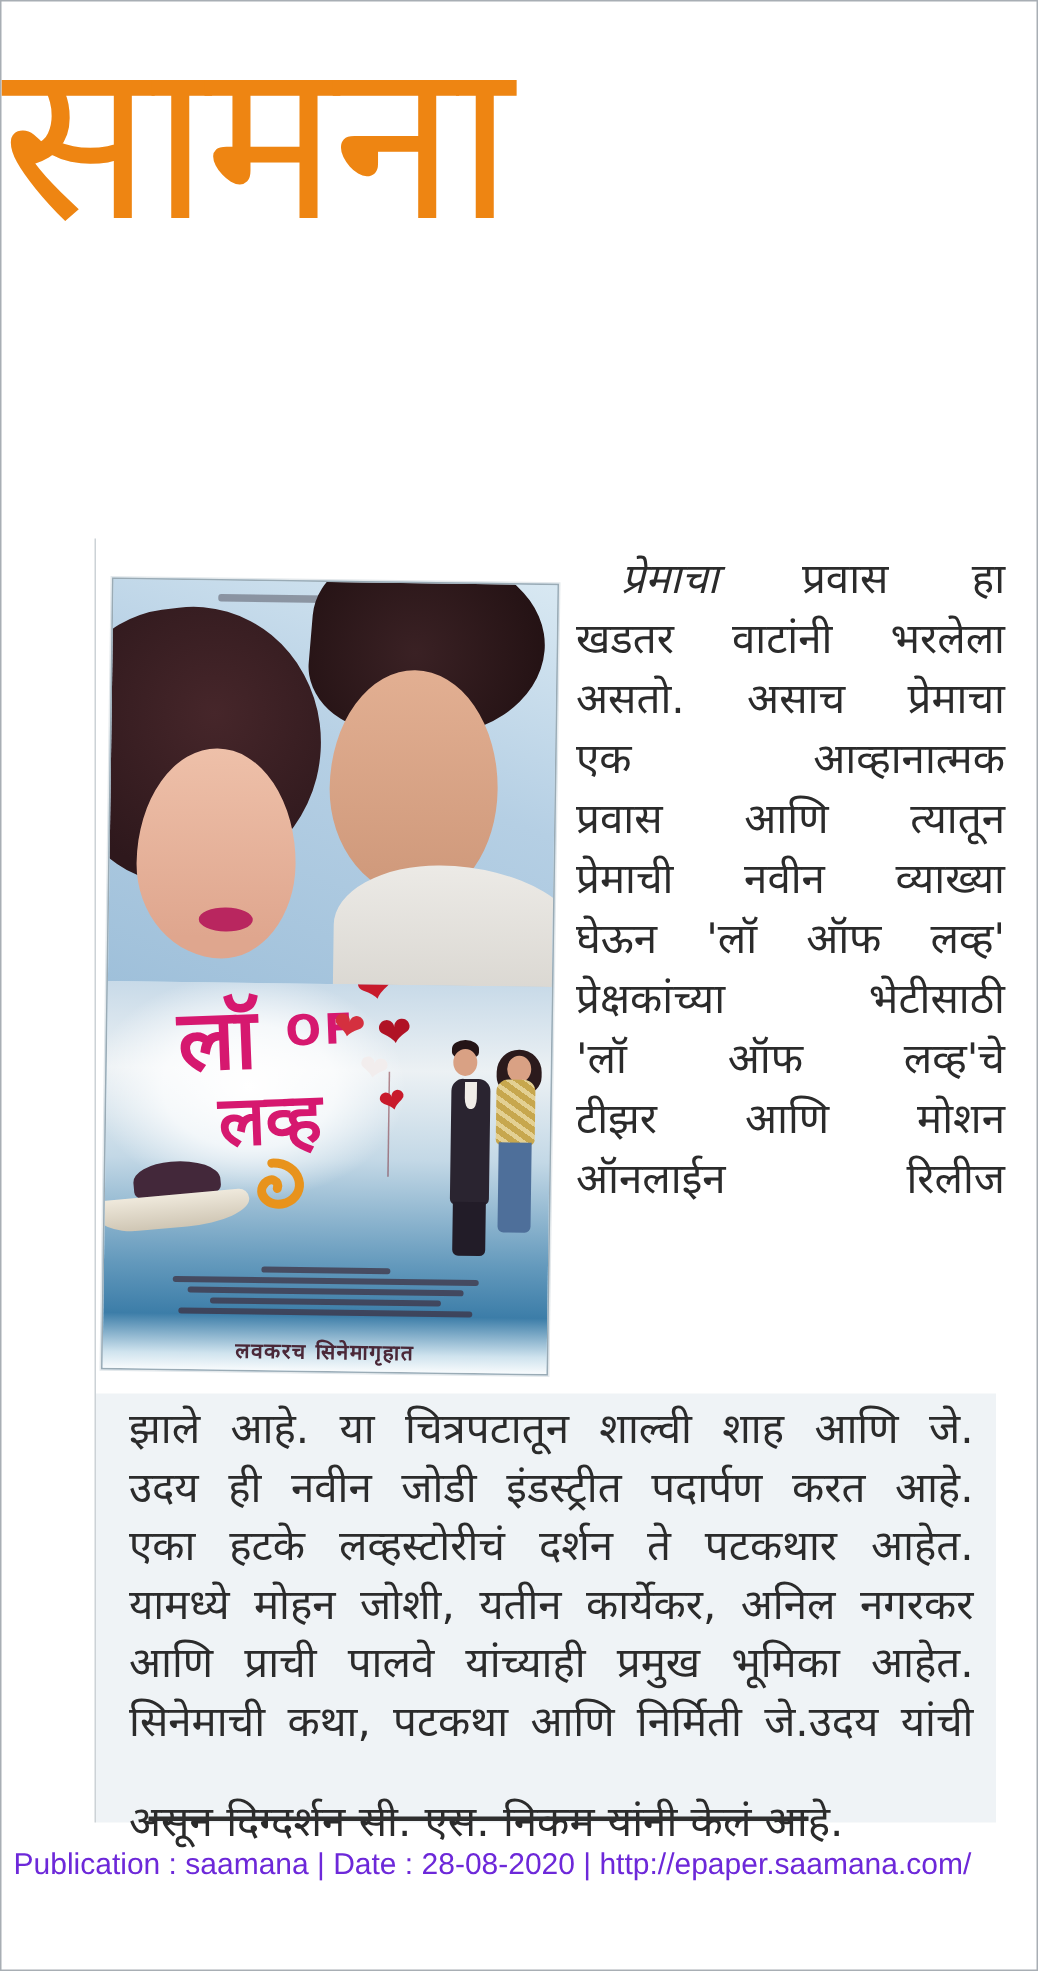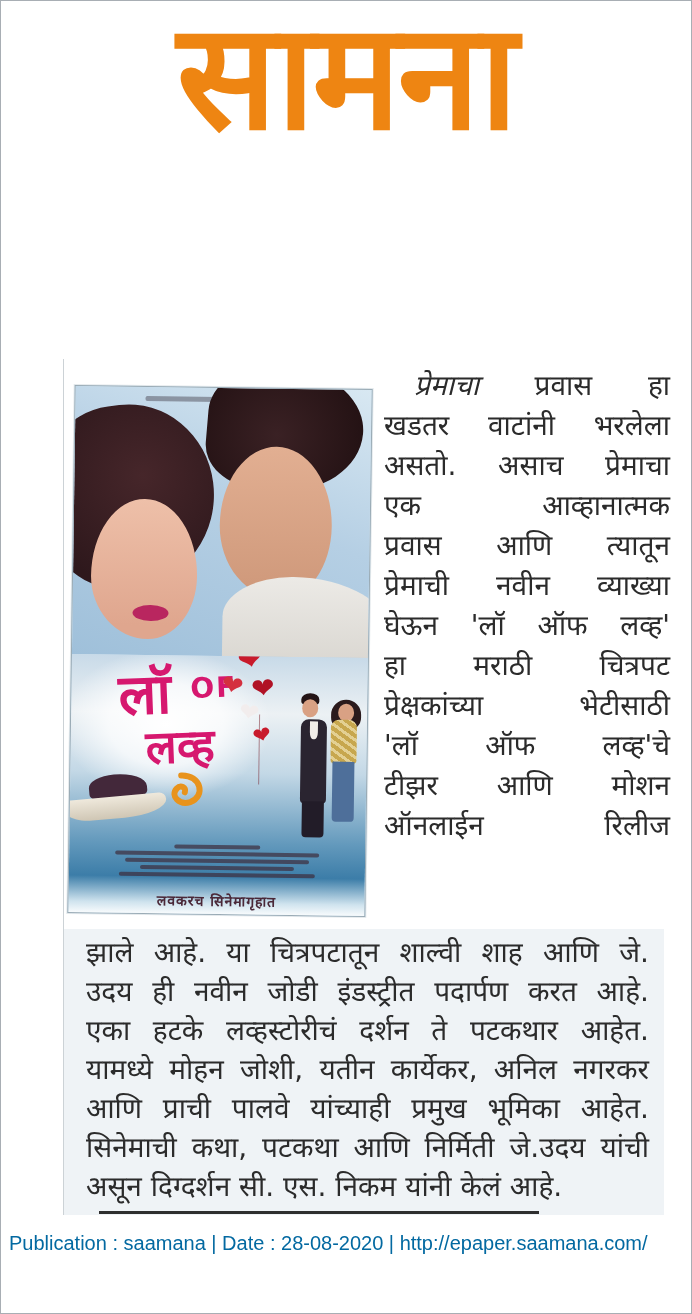--- a/index.html
+++ b/index.html
@@ -12,22 +12,22 @@
   }
   *{margin:0;padding:0;box-sizing:border-box;}
   html,body{background:#fff;}
   body{font-family:"DejaVu Sans",sans-serif;}
   .frame{
     position:relative;width:692px;height:1314px;overflow:hidden;
     background:#fff;border:1px solid #a8aeb4;
   }
   
   .masthead{
-    position:absolute;left:0;top:2px;width:100%;text-align:center;
-    font-size:148px;line-height:1.0;font-weight:bold;letter-spacing:-3px;
+    position:absolute;left:0;top:19px;width:100%;
+    font-size:148px;line-height:1.0;font-weight:normal;letter-spacing:-3px;
     color:var(--masthead-orange);
     font-family:"DejaVu Sans",sans-serif;
   }
   
   .headline{
     position:absolute;left:95px;top:160px;width:570px;
     color:var(--headline-blue);font-weight:bold;font-size:58px;line-height:103px;
     letter-spacing:0px;white-space:nowrap;
   }
   
@@ -89,25 +89,25 @@
     font-size:14px;font-weight:bold;color:#4a2838;letter-spacing:1px;}
   
   .column{position:absolute;left:383px;top:365px;width:286px;
     color:var(--body-text);font-size:28px;line-height:40px;}
   .cline{height:40px;white-space:nowrap;text-align:justify;text-align-last:justify;}
   .cline.first{padding-left:30px;}
   .lead{font-weight:normal;font-style:italic;}
   .fulltext{position:absolute;left:85px;top:932px;width:563px;
     color:var(--body-text);font-size:28px;line-height:39px;}
   .fline{height:39px;white-space:nowrap;text-align:justify;text-align-last:justify;}
-  .fline.last{text-align-last:left;}
+  .fline.last{text-align-last:left;margin-top:28px;}
   .rule{position:absolute;left:98px;top:1210px;width:440px;height:3px;background:#2f2f2f;}
   
   .footer{position:absolute;left:8px;top:1226px;width:676px;
-    font-family:"Liberation Sans",sans-serif;font-size:20px;line-height:32px;color:#0369a1;}
+    font-family:"Liberation Sans",sans-serif;font-size:20px;line-height:32px;color:#6d28d9;}
 </style>
 </head>
 <body>
 
 <div class="frame">
 
   <div class="masthead">सामना</div>
 
 
   <div class="clip-edge"></div>
@@ -167,21 +167,20 @@
   </div>
 
   <div class="column">
     <div class="cline first"><span class="lead">प्रेमाचा</span> <span>प्रवास हा</span></div>
     <div class="cline">खडतर वाटांनी भरलेला</div>
     <div class="cline">असतो. असाच प्रेमाचा</div>
     <div class="cline">एक आव्हानात्मक</div>
     <div class="cline">प्रवास आणि त्यातून</div>
     <div class="cline">प्रेमाची नवीन व्याख्या</div>
     <div class="cline">घेऊन 'लॉ ऑफ लव्ह'</div>
-    <div class="cline">हा मराठी चित्रपट</div>
     <div class="cline">प्रेक्षकांच्या भेटीसाठी</div>
     <div class="cline">'लॉ ऑफ लव्ह'चे</div>
     <div class="cline">टीझर आणि मोशन</div>
     <div class="cline">ऑनलाईन रिलीज</div>
   </div>
 
   <div class="fulltext">
     <div class="fline">झाले आहे. या चित्रपटातून शाल्वी शाह आणि जे.</div>
     <div class="fline">उदय ही नवीन जोडी इंडस्ट्रीत पदार्पण करत आहे.</div>
     <div class="fline">एका हटके लव्हस्टोरीचं दर्शन ते पटकथार आहेत.</div>

